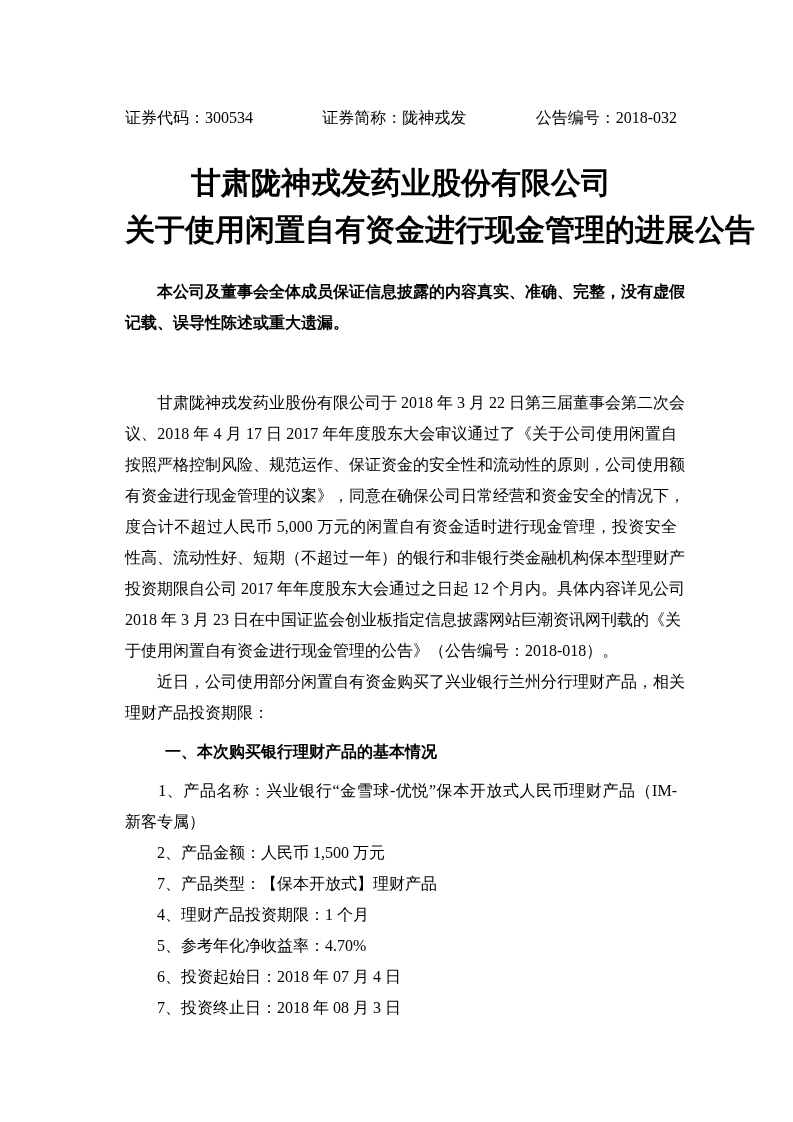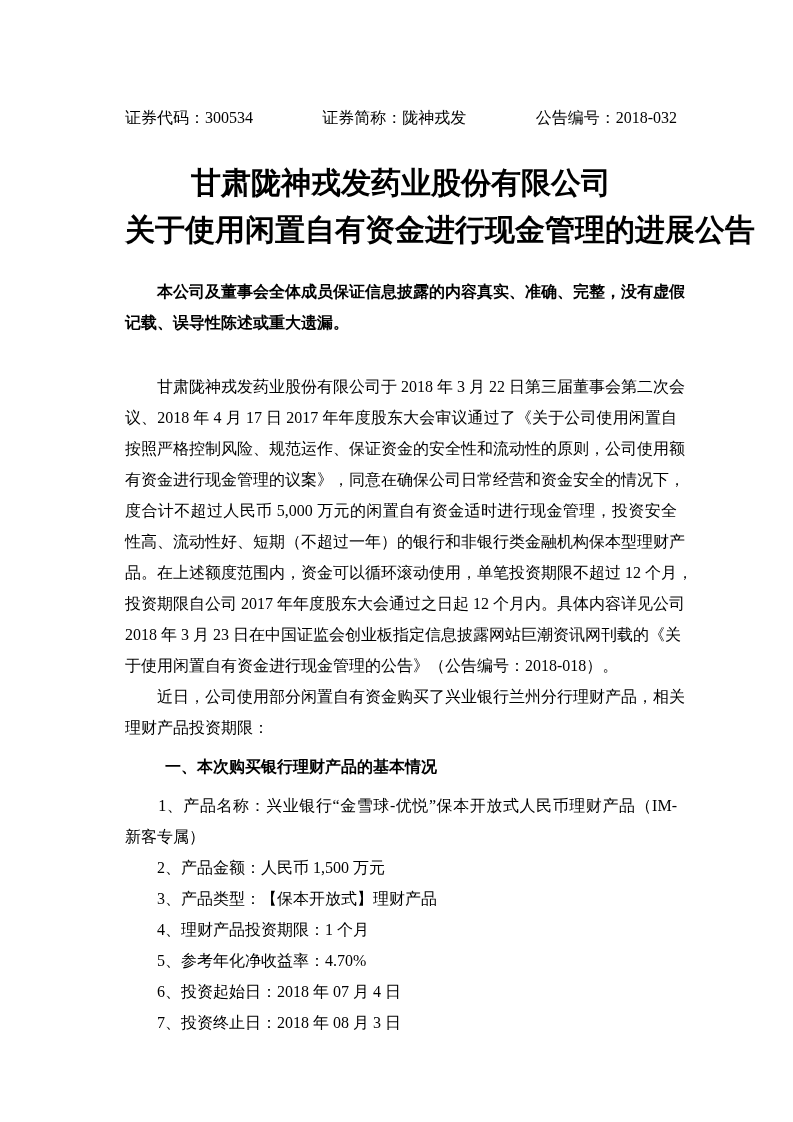--- a/index.html
+++ b/index.html
@@ -36,21 +36,21 @@
   }
   .doc-title.first {
     margin-top: 30px;
   }
   .para {
     font-size: 16px;
     line-height: 31px;
   }
   .para.bold { font-weight: bold; }
   .notice   { margin-top: 23px; }
-  .history  { margin-top: 33px; }
+  .history  { margin-top: 49px; }
   .line {
     white-space: nowrap;
   }
   .line.fill {
     text-align: justify;
     text-align-last: justify;
   }
   .section-heading {
     font-size: 16px;
     font-weight: bold;
@@ -78,37 +78,36 @@
       <div class="line">记载、误导性陈述或重大遗漏。</div>
     </div>
 
   <div class="para history">
       <div class="line fill">　　甘肃陇神戎发药业股份有限公司于 2018 年 3 月 22 日第三届董事会第二次会</div>
       <div class="line fill">议、2018 年 4 月 17 日 2017 年年度股东大会审议通过了《关于公司使用闲置自</div>
       <div class="line fill">按照严格控制风险、规范运作、保证资金的安全性和流动性的原则，公司使用额</div>
       <div class="line fill">有资金进行现金管理的议案》，同意在确保公司日常经营和资金安全的情况下，</div>
       <div class="line fill">度合计不超过人民币 5,000 万元的闲置自有资金适时进行现金管理，投资安全</div>
       <div class="line fill">性高、流动性好、短期（不超过一年）的银行和非银行类金融机构保本型理财产</div>
-      <div class="line fill">品。在上述额度范围内，资金可以循环滚动使用，单笔投资期限不超过 12 个月，</div>
       <div class="line fill">投资期限自公司 2017 年年度股东大会通过之日起 12 个月内。具体内容详见公司</div>
       <div class="line fill">2018 年 3 月 23 日在中国证监会创业板指定信息披露网站巨潮资讯网刊载的《关</div>
       <div class="line">于使用闲置自有资金进行现金管理的公告》（公告编号：2018-018）。</div>
     </div>
 
   <div class="para">
       <div class="line fill">　　近日，公司使用部分闲置自有资金购买了兴业银行兰州分行理财产品，相关</div>
       <div class="line">理财产品投资期限：</div>
     </div>
 
   <div class="section-heading">　　一、本次购买银行理财产品的基本情况</div>
 
   <div class="para">
       <div class="line fill">　　1、产品名称：兴业银行“金雪球-优悦”保本开放式人民币理财产品（IM-</div>
       <div class="line">新客专属）</div>
       <div class="line">　　2、产品金额：人民币 1,500 万元</div>
-      <div class="line">　　3、产品类型：【保本开放式】理财产品</div>
+      <div class="line">　　7、产品类型：【保本开放式】理财产品</div>
       <div class="line">　　4、理财产品投资期限：1 个月</div>
       <div class="line">　　5、参考年化净收益率：4.70%</div>
       <div class="line">　　6、投资起始日：2018 年 07 月 4 日</div>
       <div class="line">　　7、投资终止日：2018 年 08 月 3 日</div>
     </div>
 
 </div>
 
 </body></html>

